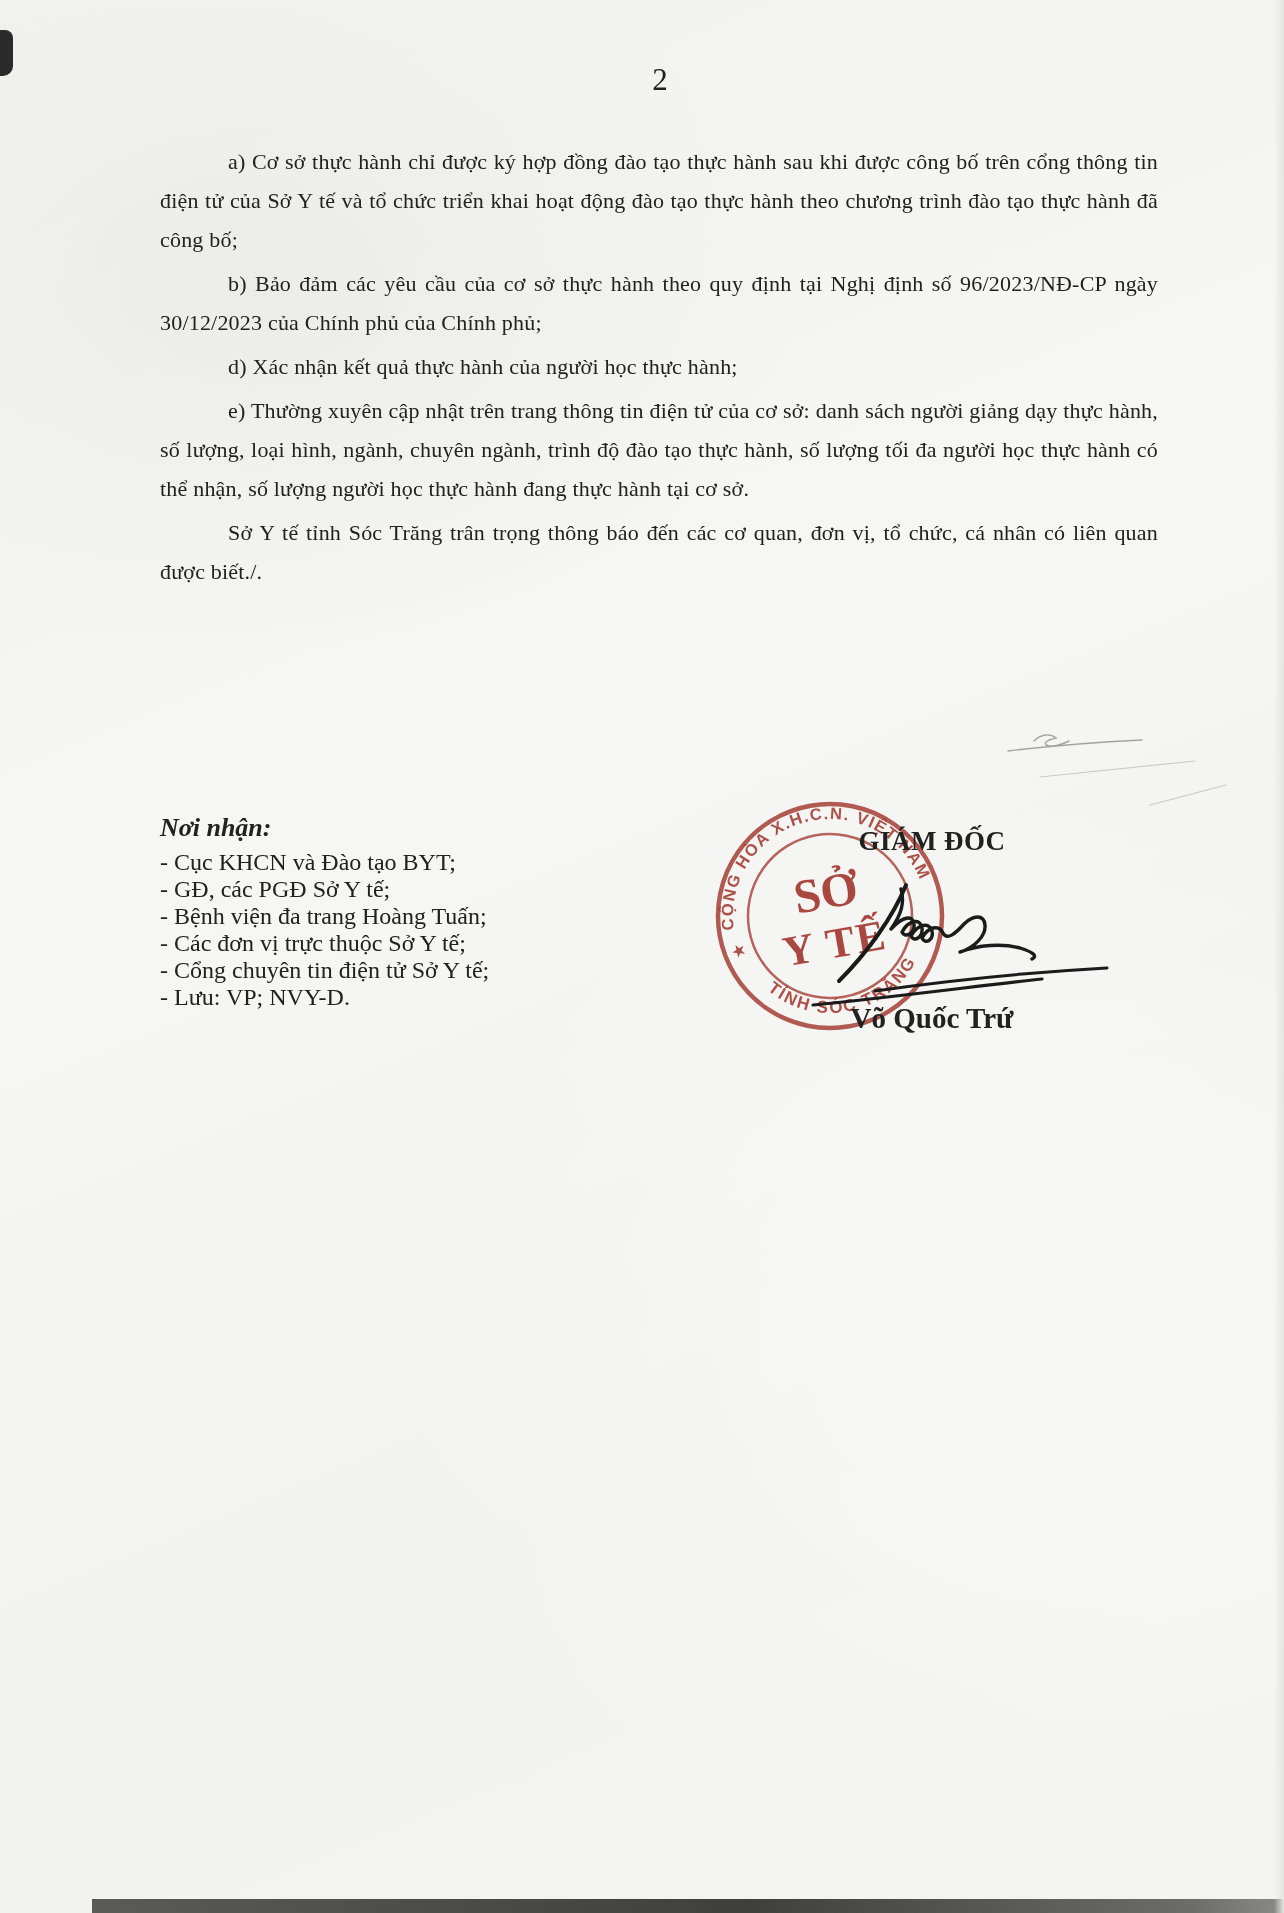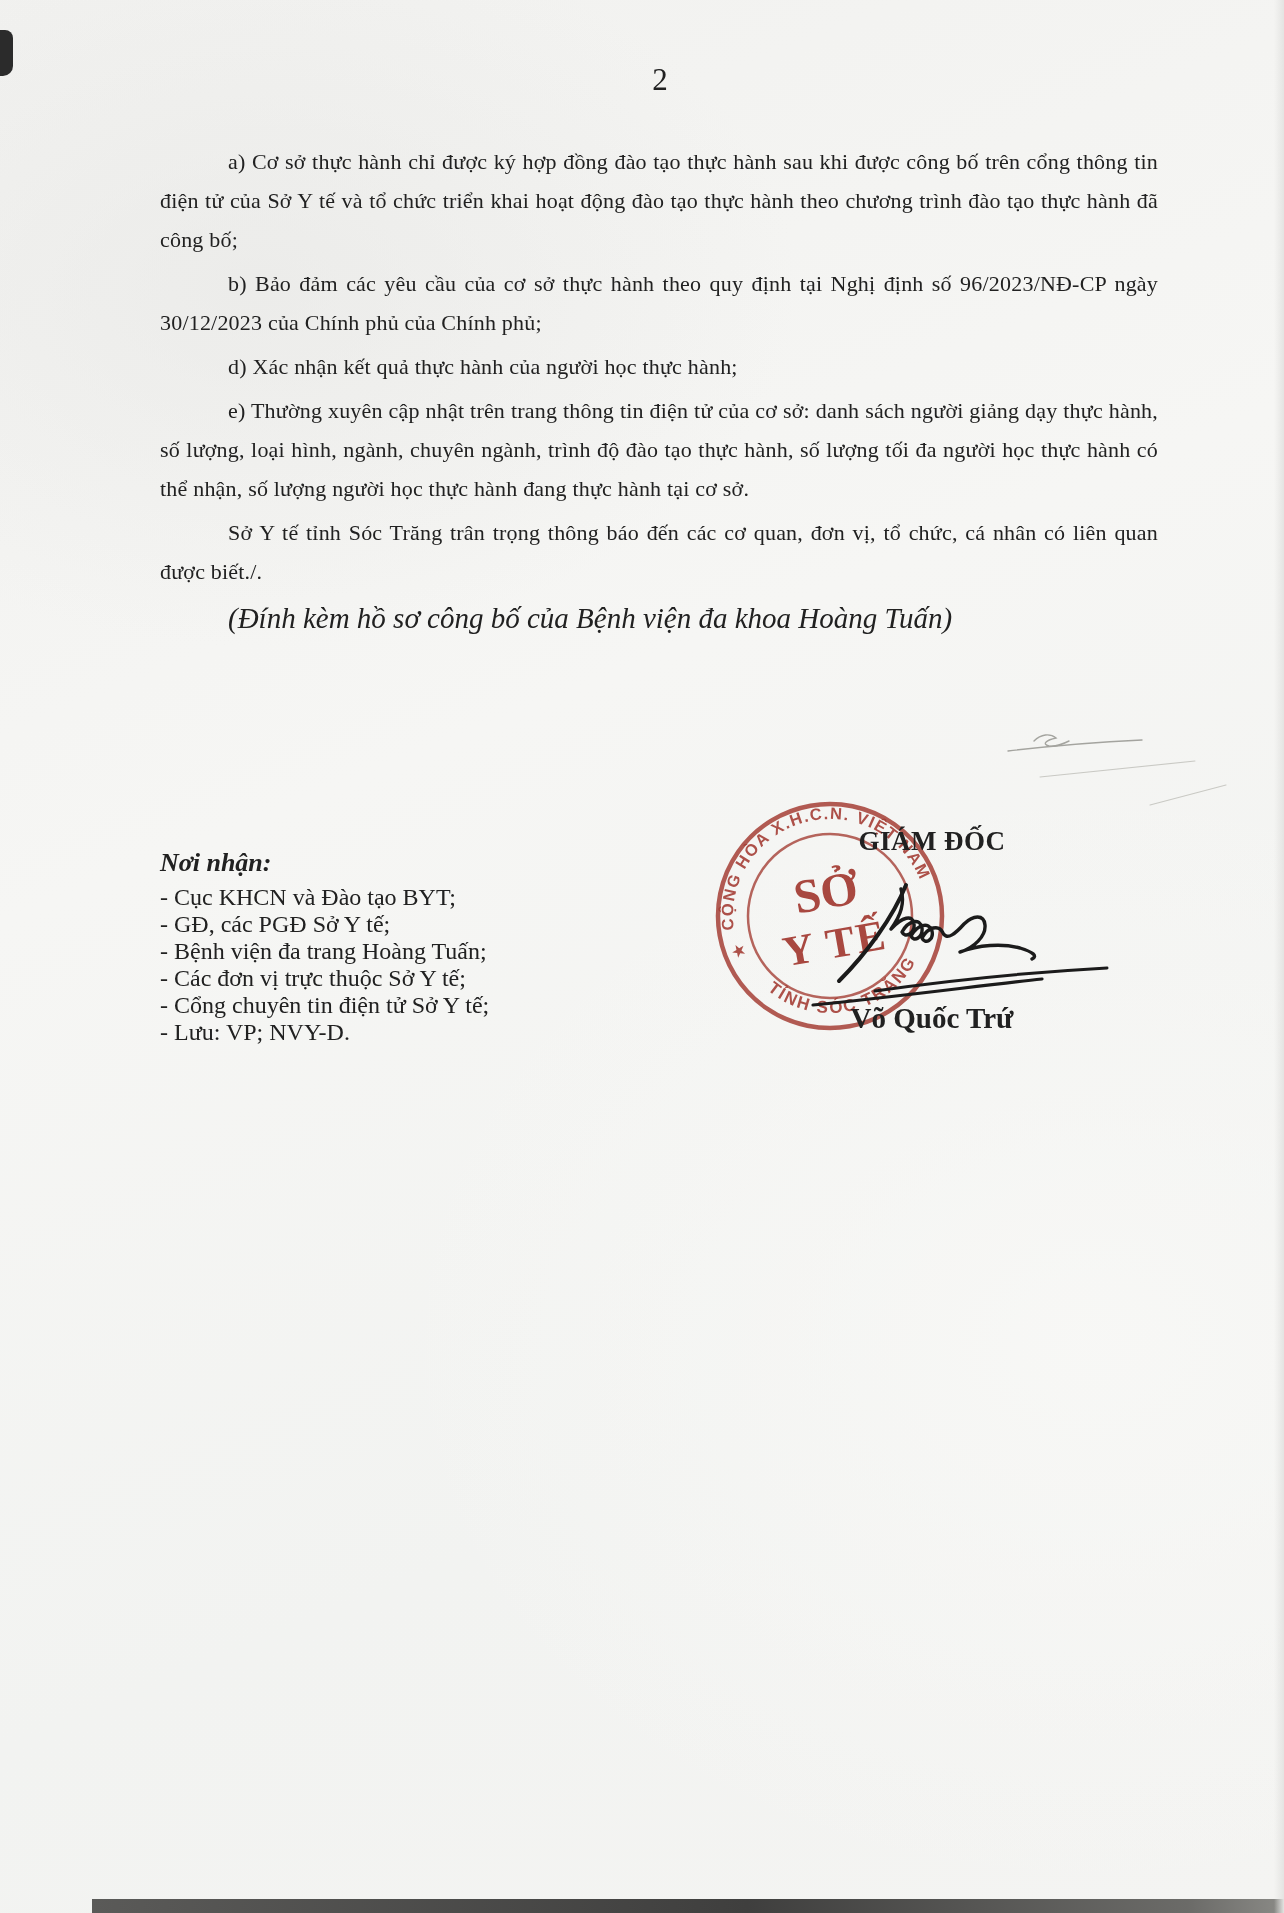--- a/index.html
+++ b/index.html
@@ -26,21 +26,21 @@
     font-size:22px;line-height:39px;
     text-align:justify;text-indent:68px;
     letter-spacing:.2px;
   }
   p.attach-note{
     margin:8px 0 0 0;
     font-size:29px;line-height:39px;
     text-indent:68px;font-style:italic;
   }
   .recipients{
-    position:absolute;left:160px;top:848px;width:420px;
+    position:absolute;left:160px;top:813px;width:420px;
   }
   .recipients-heading{
     font-size:26px;font-weight:bold;font-style:italic;margin:0 0 6px 0;
   }
   .recipients-list{
     list-style:none;margin:0;padding:0;
     font-size:24px;line-height:27px;
   }
   .sig-title{
     position:absolute;left:782px;top:826px;width:300px;
@@ -72,21 +72,20 @@
 <div class="page">
 
   <div class="page-number">2</div>
 
   <div class="content">
     <p class="body-par">a) Cơ sở thực hành chỉ được ký hợp đồng đào tạo thực hành sau khi được công bố trên cổng thông tin điện tử của Sở Y tế và tổ chức triển khai hoạt động đào tạo thực hành theo chương trình đào tạo thực hành đã công bố;</p>
     <p class="body-par">b) Bảo đảm các yêu cầu của cơ sở thực hành theo quy định tại Nghị định số 96/2023/NĐ-CP ngày 30/12/2023 của Chính phủ của Chính phủ;</p>
     <p class="body-par">d) Xác nhận kết quả thực hành của người học thực hành;</p>
     <p class="body-par">e) Thường xuyên cập nhật trên trang thông tin điện tử của cơ sở: danh sách người giảng dạy thực hành, số lượng, loại hình, ngành, chuyên ngành, trình độ đào tạo thực hành, số lượng tối đa người học thực hành có thể nhận, số lượng người học thực hành đang thực hành tại cơ sở.</p>
     <p class="body-par">Sở Y tế tỉnh Sóc Trăng trân trọng thông báo đến các cơ quan, đơn vị, tổ chức, cá nhân có liên quan được biết./.</p>
-    <p class="attach-note">(Đính kèm hồ sơ công bố của Bệnh viện đa khoa Hoàng Tuấn)</p>
   </div>
 
   <div class="recipients">
     <p class="recipients-heading">Nơi nhận:</p>
     <ul class="recipients-list">
       <li>- Cục KHCN và Đào tạo BYT;</li>
       <li>- GĐ, các PGĐ Sở Y tế;</li>
       <li>- Bệnh viện đa trang Hoàng Tuấn;</li>
       <li>- Các đơn vị trực thuộc Sở Y tế;</li>
       <li>- Cổng chuyên tin điện tử Sở Y tế;</li>

